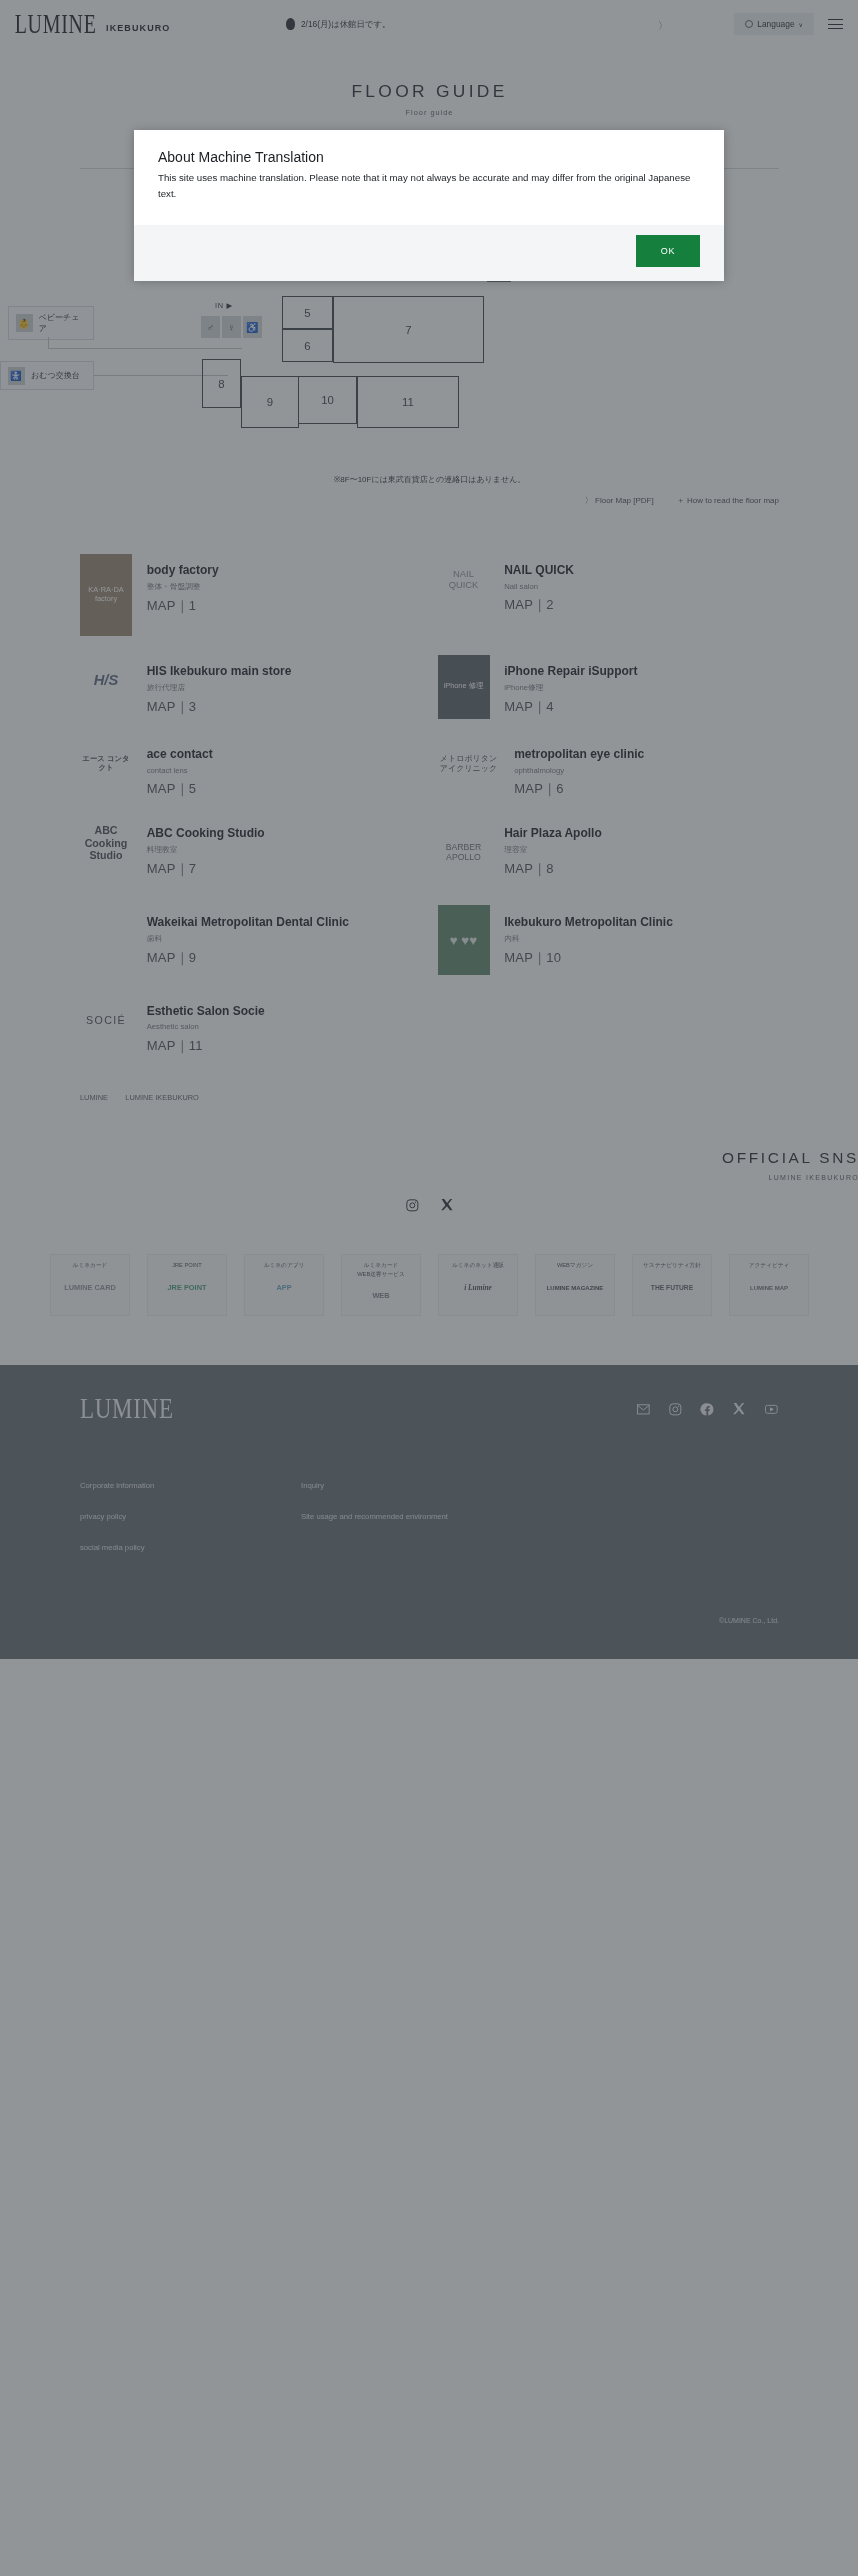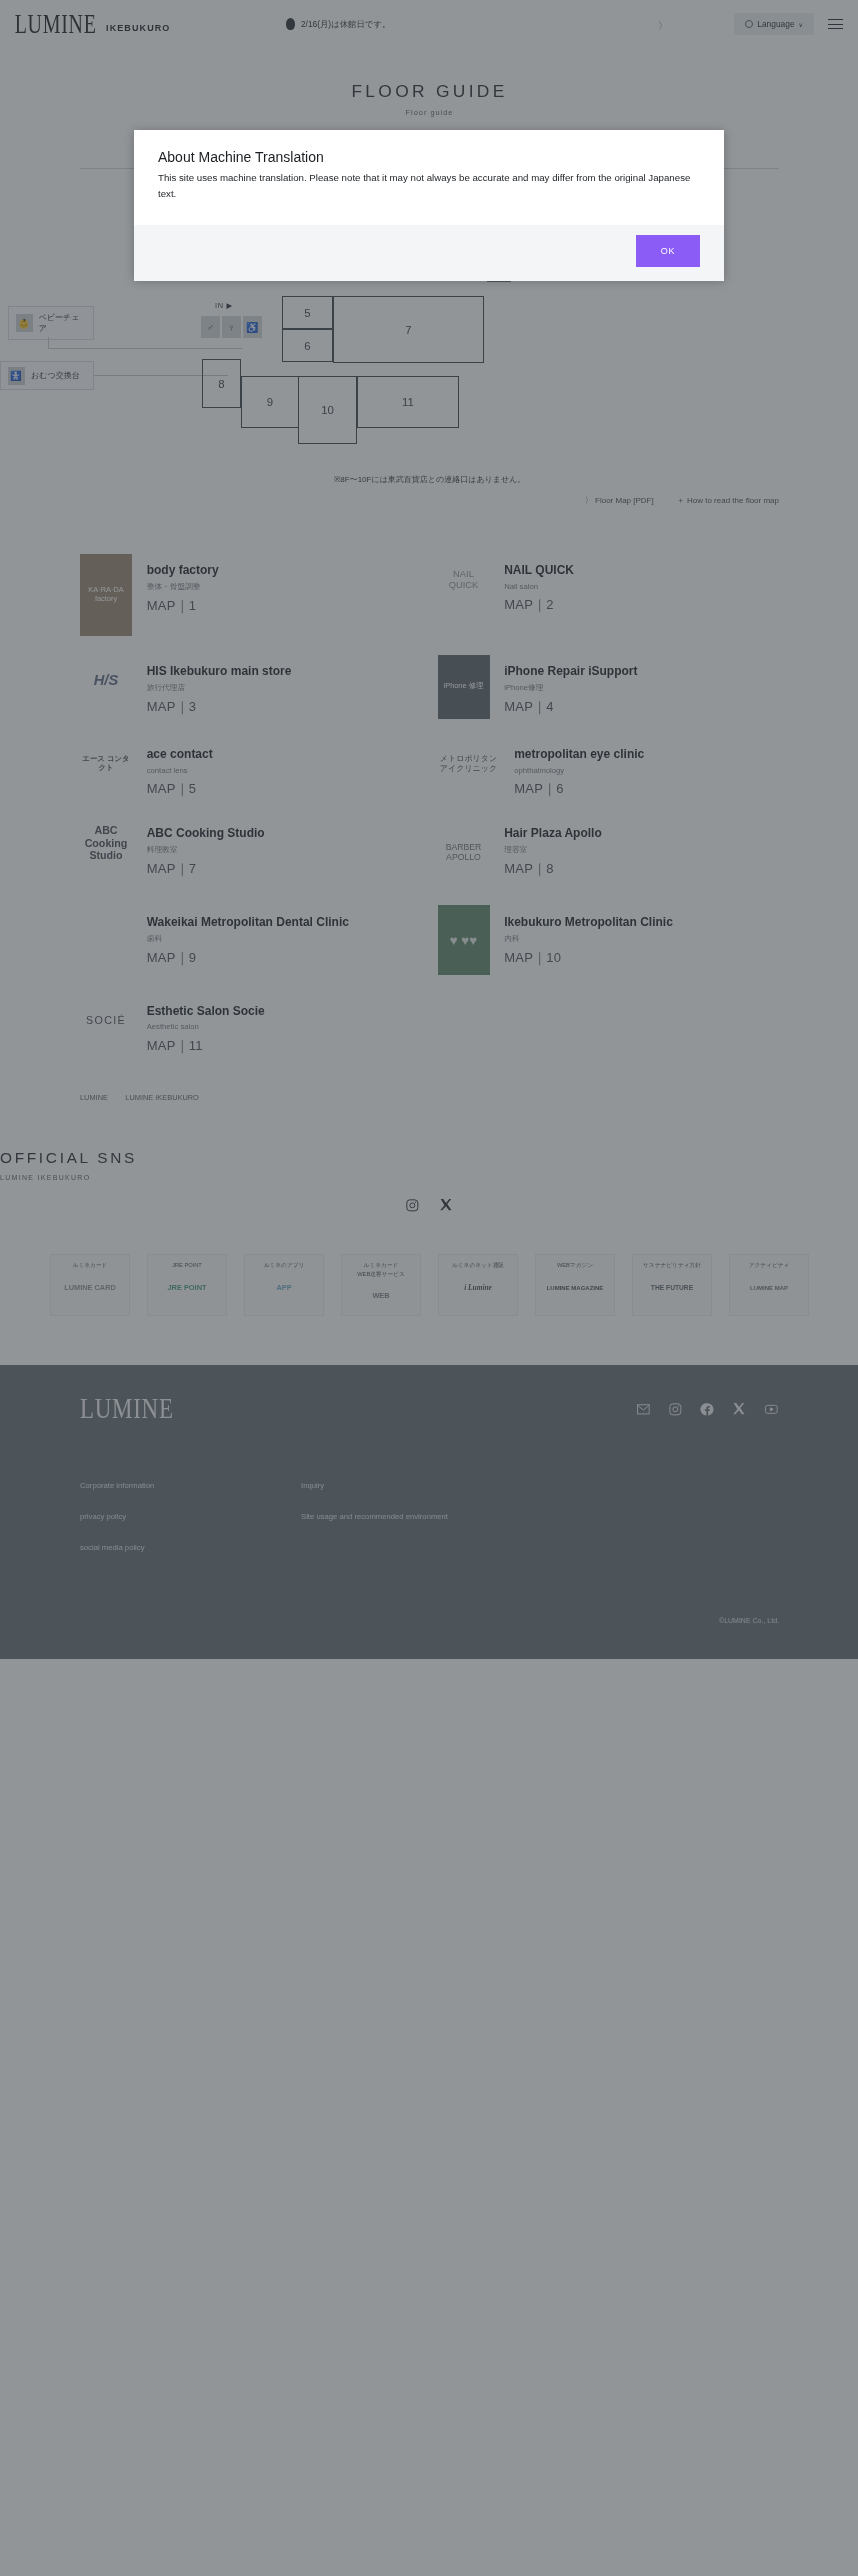--- a/index.html
+++ b/index.html
@@ -157,21 +157,21 @@
   .shop-map { font-size: 13px; color: #4f565c; margin-top: 5.3px; letter-spacing: 0.3px; }
 
   
   .breadcrumb {
     margin: 29px 80px 0; font-size: 7.4px; color: #5d646a;
     display: flex; gap: 17.4px;
   }
   .breadcrumb span { cursor: pointer; }
 
   
-  .sns-block { text-align: left; margin-top: 47px; }
+  .sns-block { text-align: right; margin-top: 47px; }
   .sns-title { font-size: 15.4px; letter-spacing: 2.7px; color: #2b3036; font-weight: 300; }
   .sns-sub { margin-top: 6.7px; font-size: 7px; letter-spacing: 1.3px; color: #5c6369; }
   .sns-icons { display: flex; justify-content: center; gap: 19px; margin-top: 17.4px; }
   .sns-icon { width: 14.7px; height: 14.7px; cursor: pointer; color: #2b3036; }
 
   
   .banner-row {
     display: flex; justify-content: center; gap: 17px;
     margin: 41px 27px 0; flex-wrap: nowrap;
   }
@@ -225,21 +225,21 @@
   .modal-body { padding: 19px 24px 23px; }
   .modal-title {
     font-size: 14px; color: #1b1f23; font-weight: 400; margin-bottom: 5.3px;
   }
   .modal-text { font-size: 9.7px; color: #23272b; line-height: 1.62; max-width: 555px; }
   .modal-footer {
     background: #f4f5f6; padding: 10.7px 24px 13.4px;
     display: flex; justify-content: flex-end;
   }
   .modal-ok {
-    background: #8b5cf6; color: #ffffff; border: none;
+    background: #15803d; color: #ffffff; border: none;
     width: 64px; height: 32px; font-size: 9px; letter-spacing: 0.7px;
     cursor: pointer; font-family: "Liberation Sans", sans-serif;
   }
   .bottom-fill {
     position: absolute; left: 0; top: 2080px; width: 859px; height: 496px;
     background: #ffffff;
   }
 </style>
 </head>
 <body>
@@ -321,21 +321,21 @@
     <div class="icon-box" style="left:201px; top:134px; width:19px; height:22px;">♂</div>
     <div class="icon-box" style="left:222px; top:134px; width:19px; height:22px;">♀</div>
     <div class="icon-box" style="left:243px; top:134px; width:19px; height:22px;">♿</div>
 
     <div class="map-unit" style="left:282px; top:114px; width:51px; height:33px;">5</div>
     <div class="map-unit" style="left:282px; top:147px; width:51px; height:33px;">6</div>
     <div class="map-unit" style="left:333px; top:114px; width:151px; height:67px;">7</div>
 
     <div class="map-unit" style="left:202px; top:177px; width:39px; height:49px;">8</div>
     <div class="map-unit" style="left:241px; top:194px; width:58px; height:52px;">9</div>
-    <div class="map-unit" style="left:298px; top:194px; width:59px; height:68px;">10</div>
+    <div class="map-unit" style="left:298px; top:194px; width:59px; height:48px;">10</div>
     <div class="map-unit" style="left:357px; top:194px; width:102px; height:52px;">11</div>
   </div>
 
   <div class="map-note">※8F〜10Fには東武百貨店との連絡口はありません。</div>
   <div class="map-links">
     <span>〉 <span>Floor Map [PDF]</span></span>
     <span>＋ <span>How to read the floor map</span></span>
   </div>
 
   <div class="shop-list">

